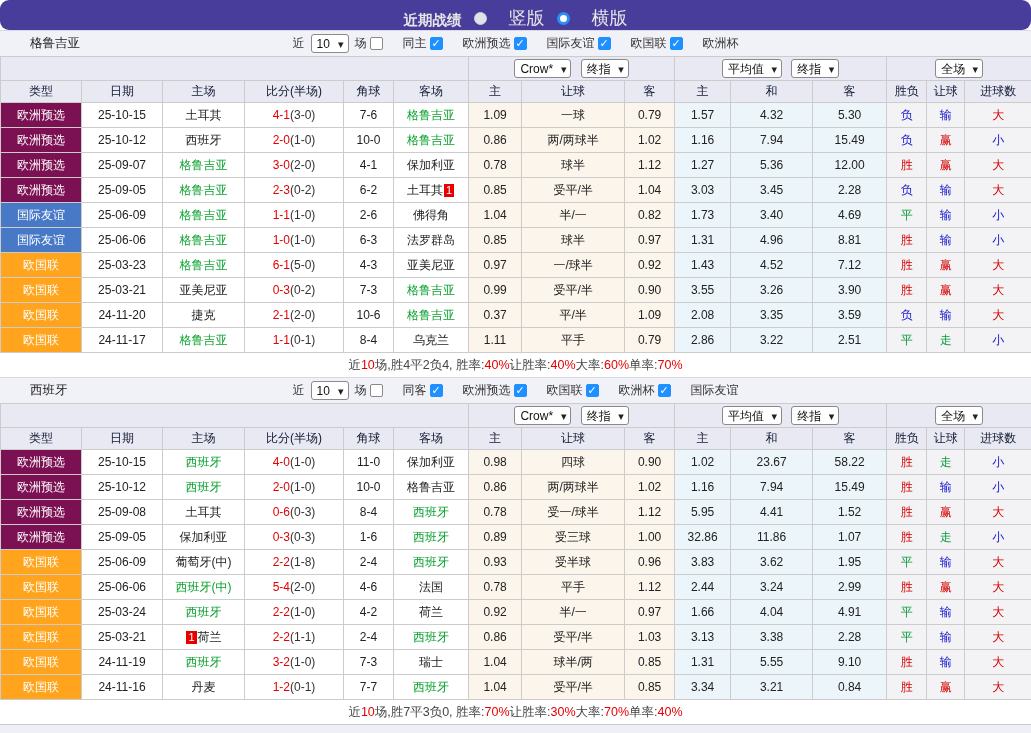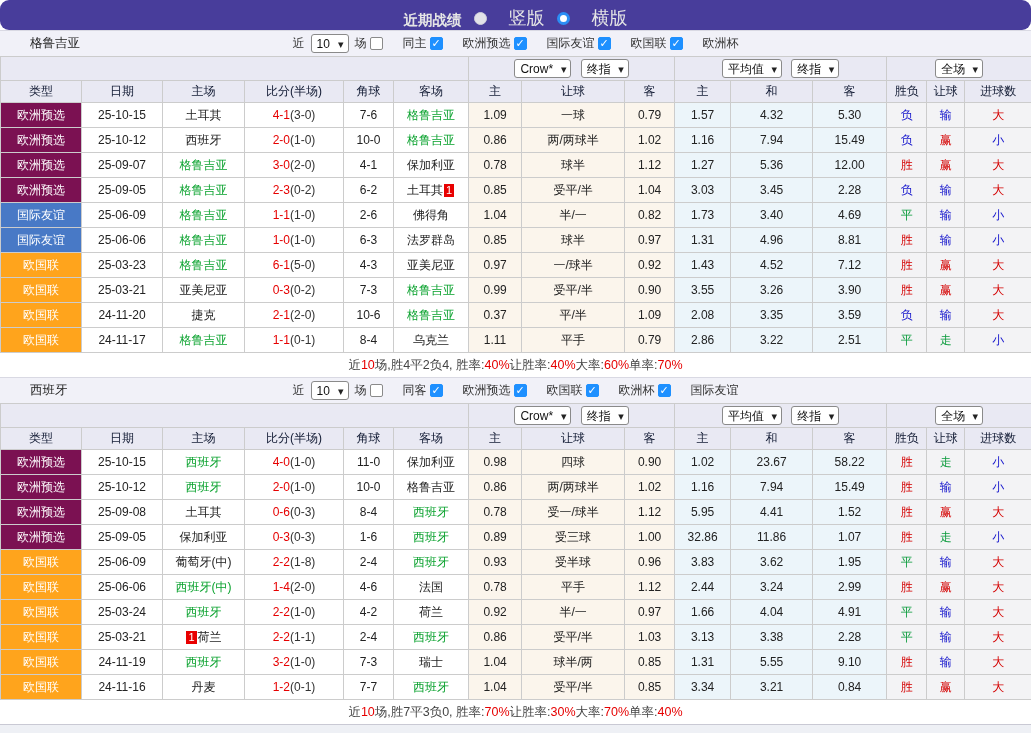--- a/index.html
+++ b/index.html
@@ -514,21 +514,21 @@
             <td class="bg-blue">3.62</td>
             <td class="bg-blue">1.95</td>
             <td class="bg-gray c-green">平</td>
             <td class="bg-gray c-blue">输</td>
             <td class="bg-gray c-red">大</td>
           </tr>
           <tr>
             <td class="t-orange">欧国联</td>
             <td>25-06-06</td>
             <td><span class="team-hl">西班牙(中)</span></td>
-            <td class="score-cell"><span class="ft">1-4</span><span class="ht">(2-0)</span></td>
+            <td class="score-cell"><span class="ft">5-4</span><span class="ht">(2-0)</span></td>
             <td>4-6</td>
             <td><span>法国</span></td>
             <td class="bg-cream">0.78</td>
             <td class="bg-cream">平手</td>
             <td class="bg-cream">1.12</td>
             <td class="bg-blue">2.44</td>
             <td class="bg-blue">3.24</td>
             <td class="bg-blue">2.99</td>
             <td class="bg-gray c-red">胜</td>
             <td class="bg-gray c-red">赢</td>

